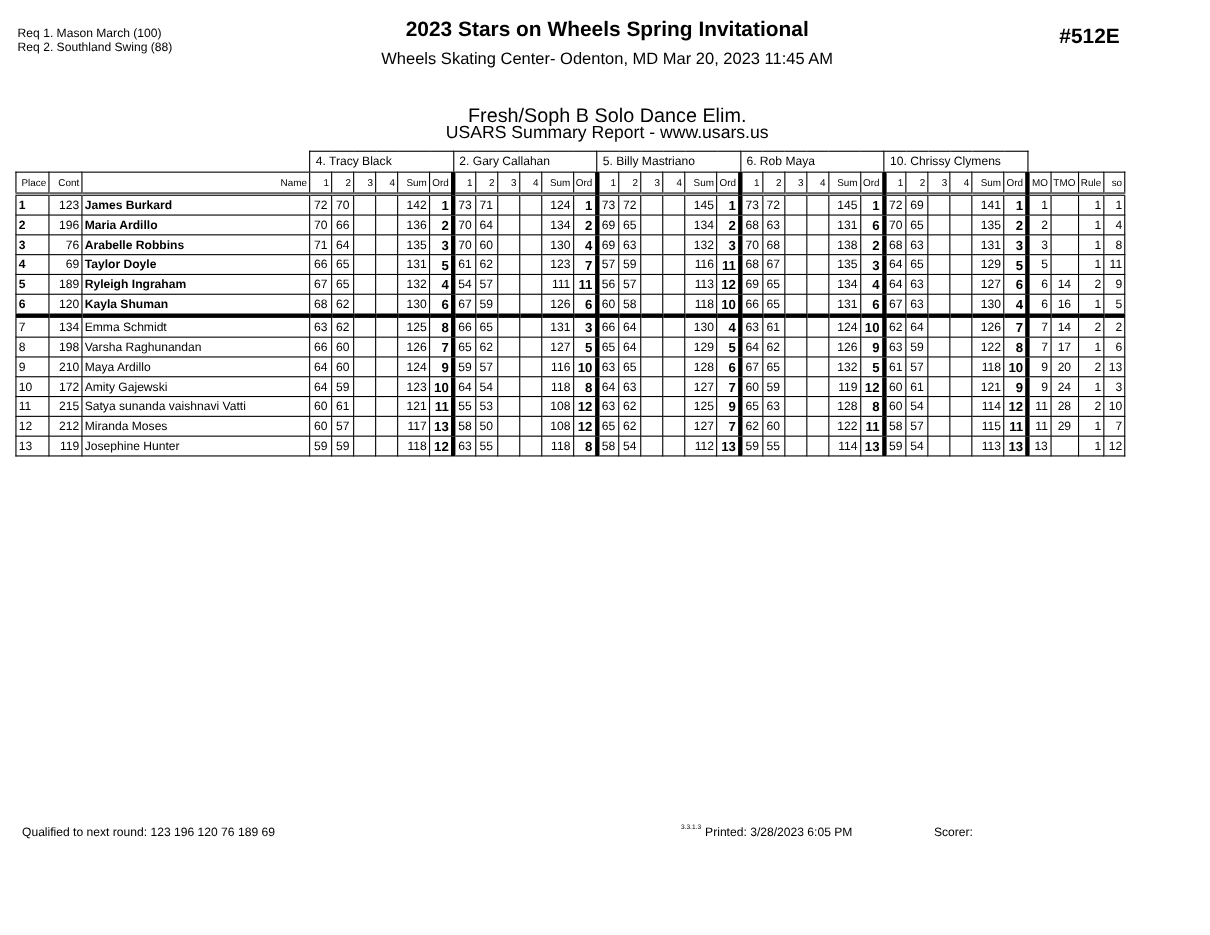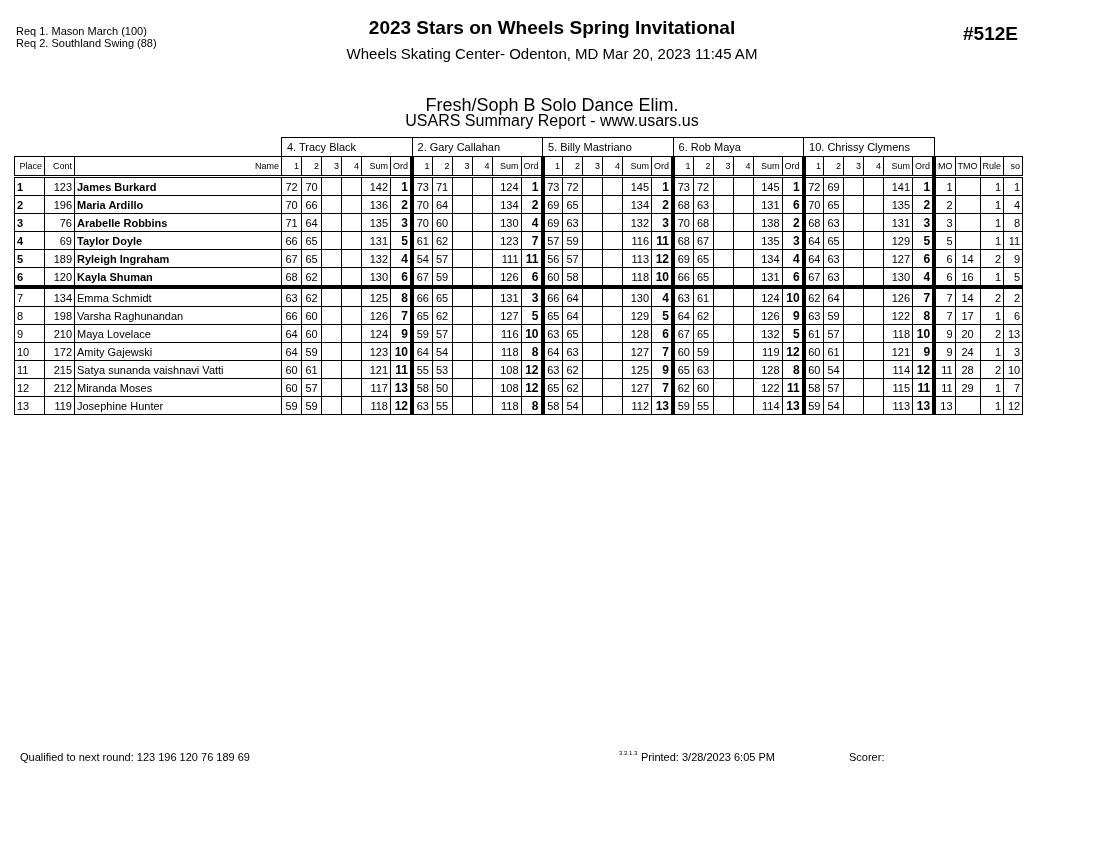--- a/index.html
+++ b/index.html
@@ -439,21 +439,21 @@
         <td class="r">122</td>
         <td class="ord">8</td>
         <td class="r">7</td>
         <td class="c">17</td>
         <td class="r">1</td>
         <td class="r">6</td>
       </tr>
       <tr>
         <td class="place">9</td>
         <td class="r">210</td>
-        <td class="name">Maya Lovelace</td>
+        <td class="name">Maya Ardillo</td>
         <td class="c">64</td>
         <td class="c">60</td>
         <td class="r"></td>
         <td class="r"></td>
         <td class="r">124</td>
         <td class="ord">9</td>
         <td class="c judge-first">59</td>
         <td class="c">57</td>
         <td class="r"></td>
         <td class="r"></td>

